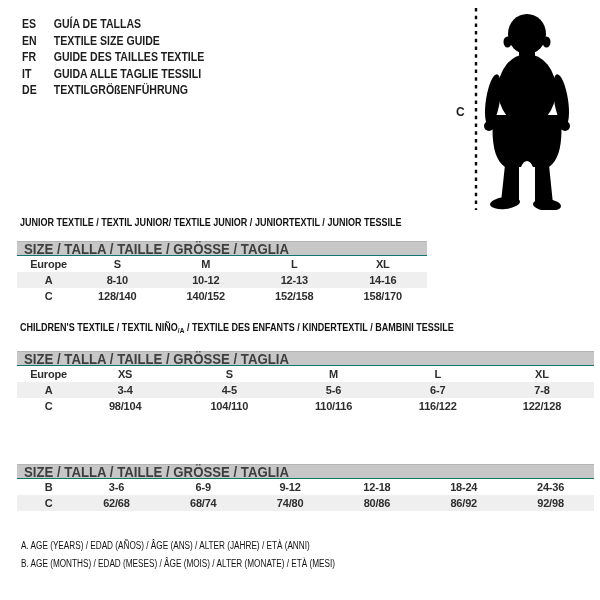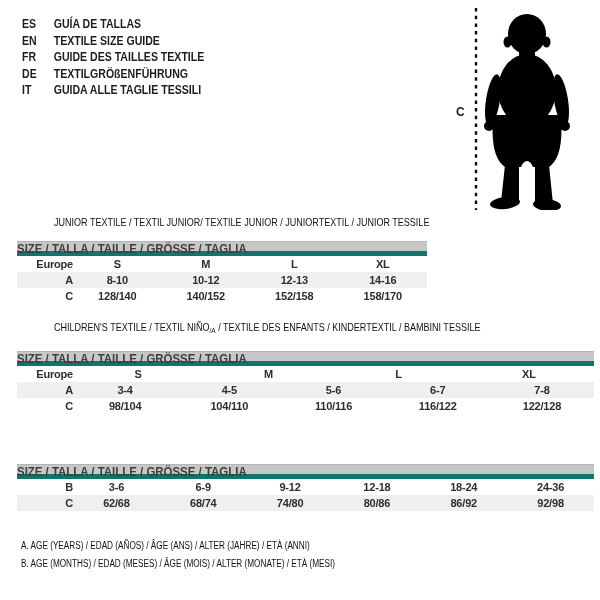--- a/index.html
+++ b/index.html
@@ -18,34 +18,34 @@
   .lang-block { position:absolute; top:16px; left:22px; }
   .lang-row { height:16.5px; line-height:16.5px; font-size:12px; font-weight:bold; }
   .lang-row .code { display:inline-block; width:36px; }
 
   
   .dash-line { position:absolute; left:473px; top:8px; }
   .c-label { position:absolute; left:456px; top:105px; font-size:12px; font-weight:bold; }
   .baby { position:absolute; left:479px; top:10px; }
 
   
-  .sec-heading { position:absolute; left:20px; font-size:11px; font-weight:normal; color:#111;margin-left:34px; }
+  .sec-heading { position:absolute; left:20px; font-size:11px; font-weight:bold; color:#111; }
   .sec-heading .line { display:block; height:15.5px; line-height:15.5px; }
   .subsc { font-size:8px; vertical-align:-2px; }
 
   
   .size-table { position:absolute; left:17px; }
   .size-bar {
     height:15px; line-height:14px; background:#c7c7c7;
-    border-top:1px solid #b5b5b5; border-bottom:5px solid #0f766e;
-    box-sizing:border-box;
-    font-size:13px; font-weight:bold; color:#3e3e3e;
+    border-top:1px solid #b5b5b5; border-bottom:1px solid #0f766e;
+    padding-left:7px; box-sizing:border-box;
+    font-size:15px; font-weight:bold; color:#3e3e3e;
   }
   .trow { display:flex; height:16px; line-height:16px; font-size:11px; font-weight:bold; color:#2e2e2e; letter-spacing:-0.2px; }
-  .trow .c0 { width:56px; padding-left:7px; box-sizing:border-box; text-align:right; }
+  .trow .c0 { width:56px; padding-left:7px; box-sizing:border-box; text-align:center; }
   .trow .c  { flex:1; text-align:center; }
   .alt { background:#efefef; }
 
   .t-junior   { top:241px; width:410px; }
   .t-children { top:351px; width:577px; }
   .t-babies   { top:464px; width:577px; }
   .h-junior   { top:216px; }
   .h-children { top:321px; }
   .h-babies   { top:426px; }
 
@@ -62,24 +62,24 @@
     <div class="lang-row">
       <span class="cond-t"><span class="code">ES</span><span>GUÍA DE TALLAS</span></span>
     </div>
     <div class="lang-row">
       <span class="cond-t"><span class="code">EN</span><span>TEXTILE SIZE GUIDE</span></span>
     </div>
     <div class="lang-row">
       <span class="cond-t"><span class="code">FR</span><span>GUIDE DES TAILLES TEXTILE</span></span>
     </div>
     <div class="lang-row">
-      <span class="cond-t"><span class="code">DE</span><span>TEXTILGRÖßENFÜHRUNG</span></span>
+      <span class="cond-t"><span class="code">IT</span><span>GUIDA ALLE TAGLIE TESSILI</span></span>
     </div>
     <div class="lang-row">
-      <span class="cond-t"><span class="code">IT</span><span>GUIDA ALLE TAGLIE TESSILI</span></span>
+      <span class="cond-t"><span class="code">DE</span><span>TEXTILGRÖßENFÜHRUNG</span></span>
     </div>
   </div>
 
   <div class="dash-line">
     <svg width="6" height="202" viewBox="0 0 6 202">
       <line x1="3" y1="0" x2="3" y2="202" stroke="#0a0a0a" stroke-width="2.4" stroke-dasharray="3.5,4.2"></line>
     </svg>
   </div>
   <div class="c-label">C</div>
   <div class="baby">
@@ -133,20 +133,21 @@
 
   <div class="sec-heading h-children">
     <span class="cond-h"><span>CHILDREN'S TEXTILE / TEXTIL NIÑO</span><span class="subsc">/A</span><span> / TEXTILE DES ENFANTS / KINDERTEXTIL / BAMBINI TESSILE</span></span>
   </div>
   <div class="size-table t-children">
     <div class="size-bar">
       <span class="cond-t">SIZE / TALLA / TAILLE / GRÖSSE / TAGLIA</span>
     </div>
     <div class="trow">
       <span class="c0">Europe</span>
+      <span class="c">XS</span>
       <span class="c">S</span>
       <span class="c">M</span>
       <span class="c">L</span>
       <span class="c">XL</span>
     </div>
     <div class="trow alt">
       <span class="c0">A</span>
       <span class="c">3-4</span>
       <span class="c">4-5</span>
       <span class="c">5-6</span>

